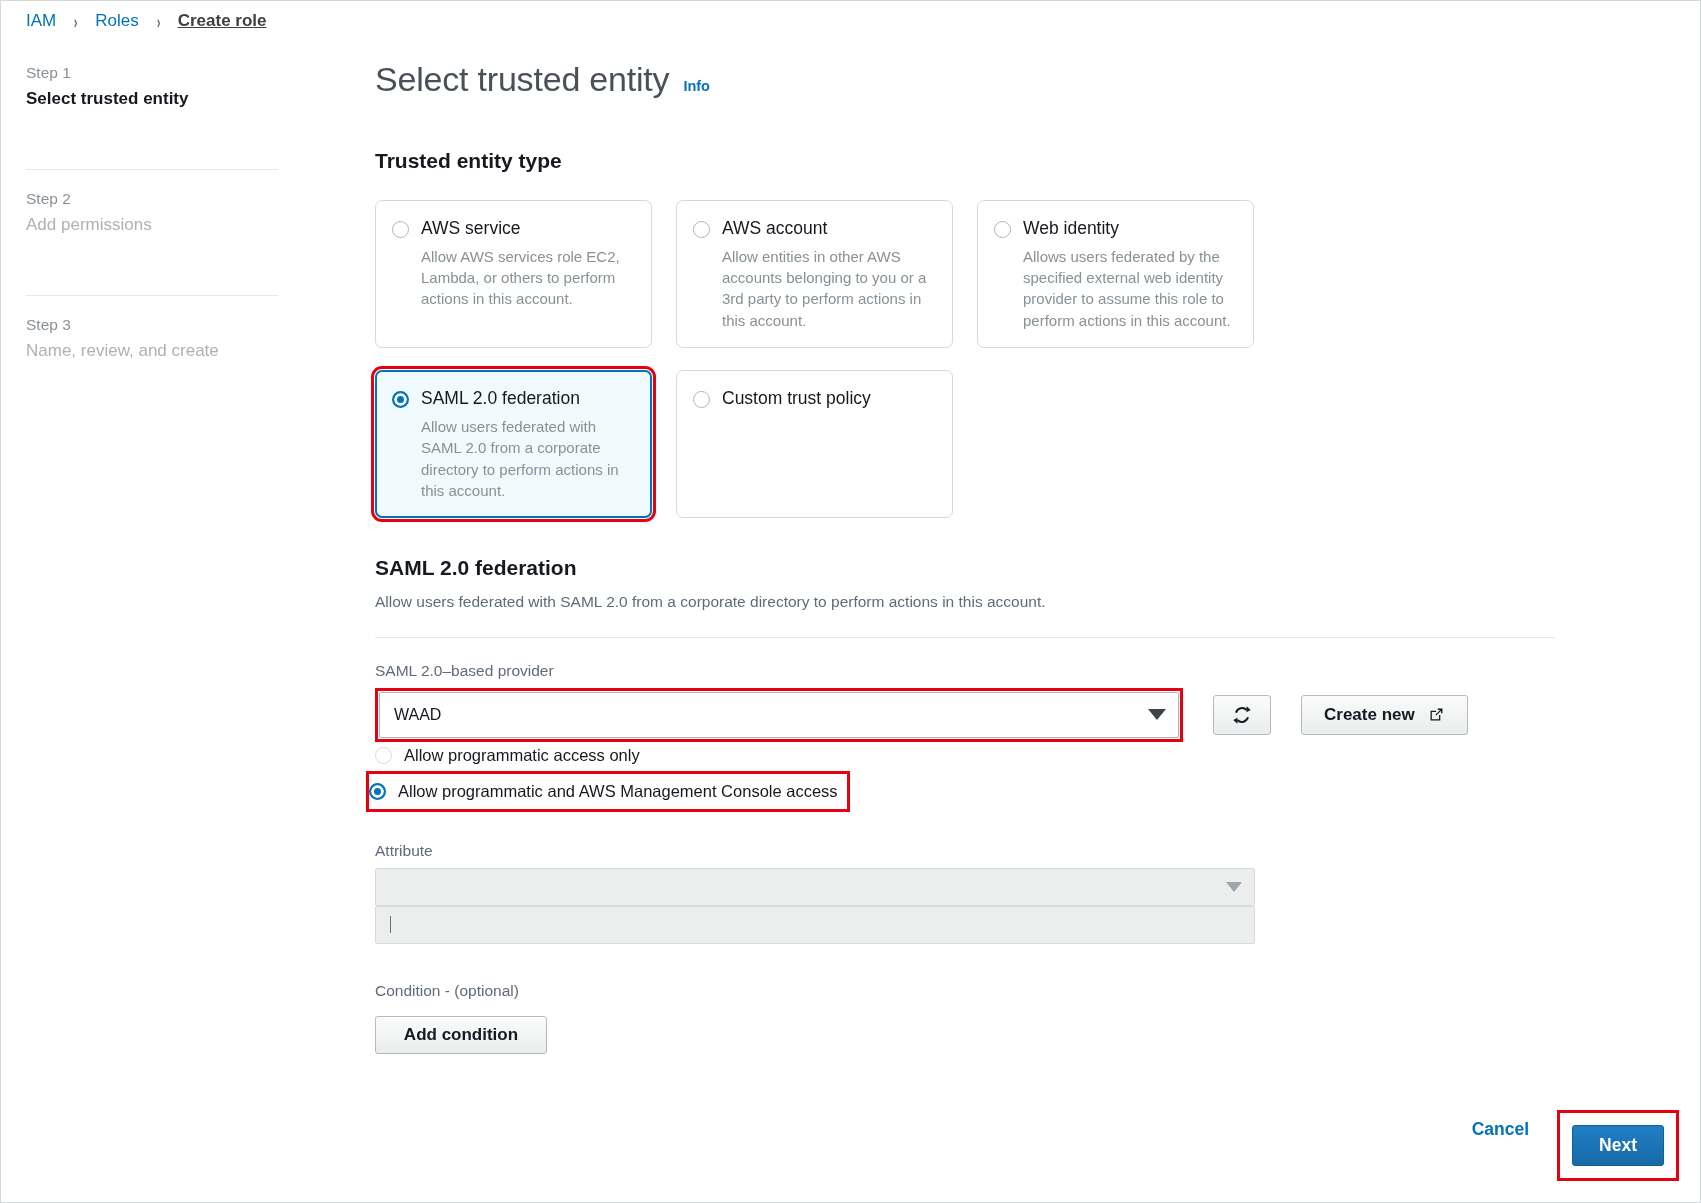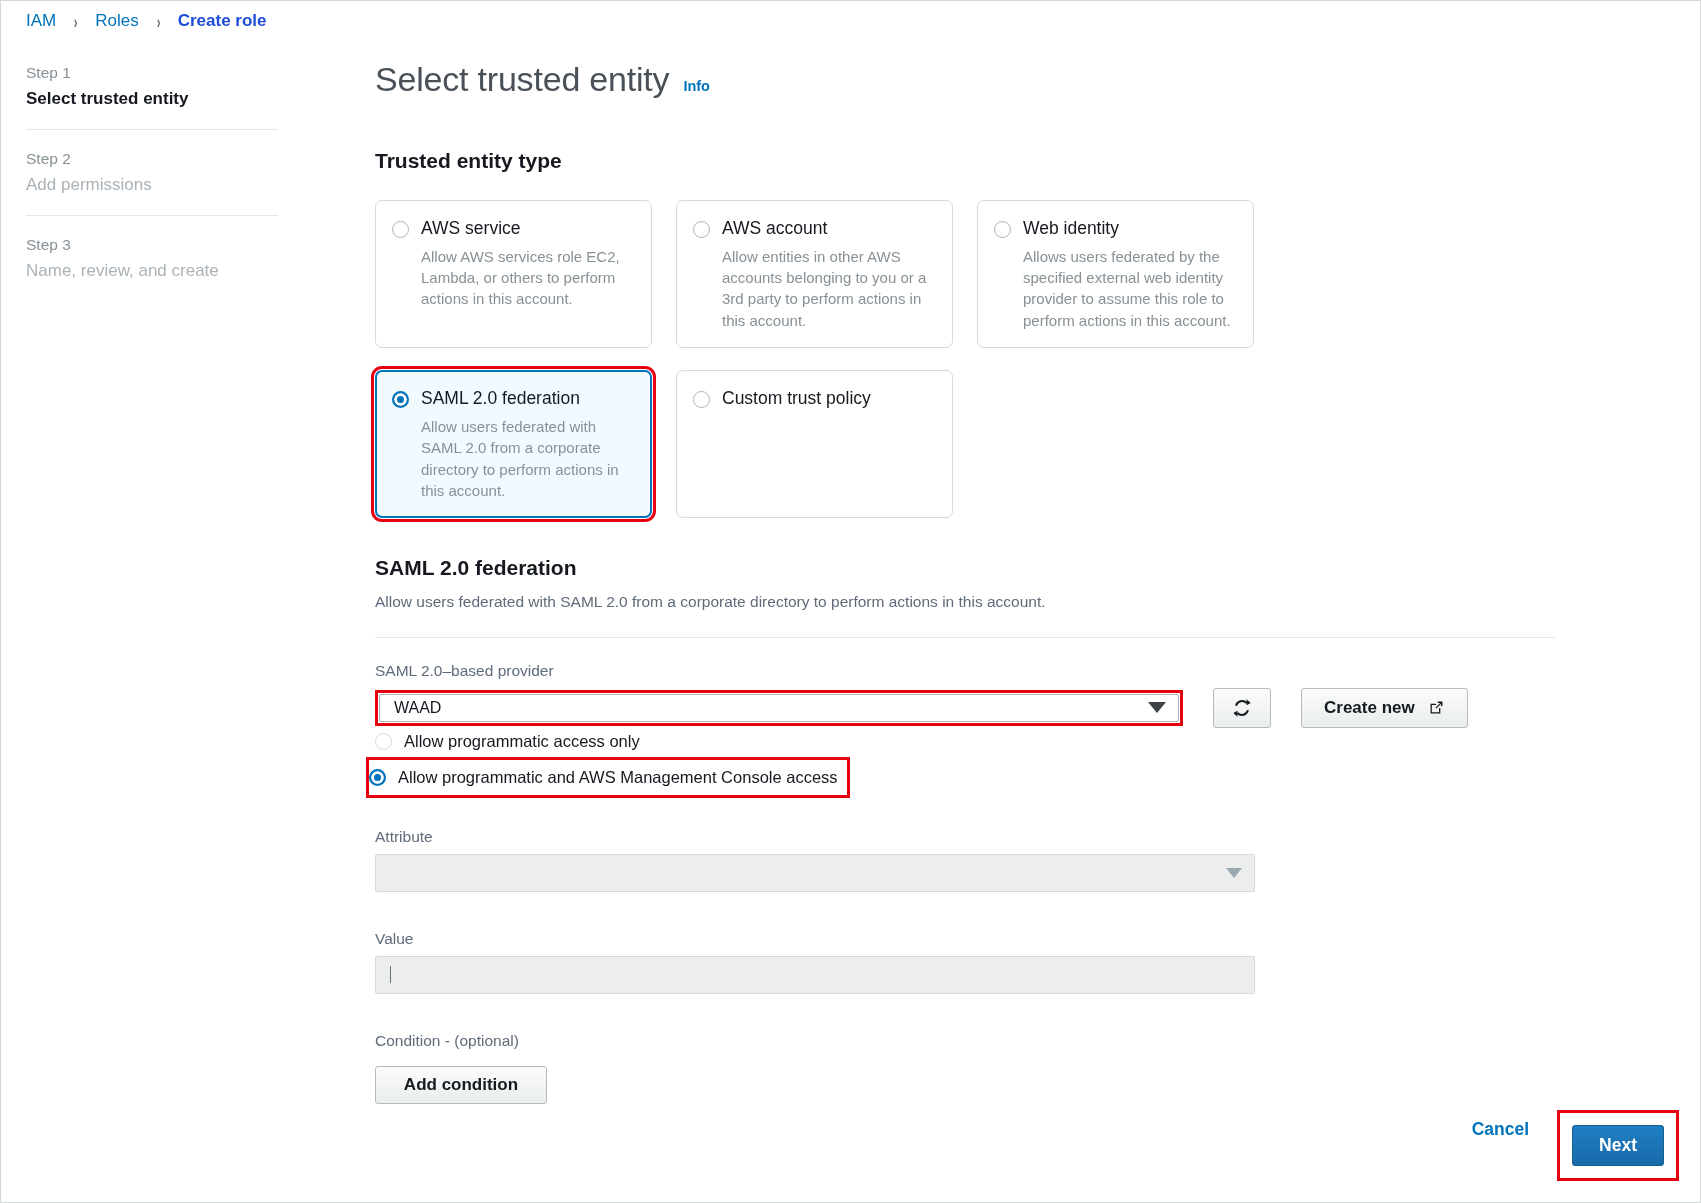--- a/index.html
+++ b/index.html
@@ -24,38 +24,38 @@
   .breadcrumb {
     position: absolute;
     left: 26px;
     top: 11px;
     display: flex;
     align-items: center;
     gap: 17px;
     font-size: 17px;
   }
   .bc-link { color: #0073bb; cursor: pointer; }
-  .bc-current { color: #1d4ed8; font-weight: bold; }
+  .bc-current { color: #404040; font-weight: bold; text-decoration: underline; }
   .bc-sep {
     color: #687078;
     font-size: 15px;
     font-weight: bold;
     transform: scaleX(0.75) scaleY(1.25);
     display: inline-block;
   }
 
   
   .steps {
     position: absolute;
     left: 26px;
     top: 64px;
     width: 252px;
   }
   .step { padding-bottom: 20px; }
-  .step + .step { padding-top: 20px; border-top: 1px solid #e4e6e8; }
+  .step + .step { padding-top: 20px; border-top: 1px solid #e4e6e8; margin-top: 40px; }
   .step-num {
     font-size: 15.5px;
     color: #879196;
     margin-bottom: 7px;
   }
   .step-name { font-size: 17px; color: #aab2b8; }
   .step.active .step-name { color: #16191f; font-weight: bold; }
 
   
   .main {
@@ -178,21 +178,21 @@
     align-items: center;
     gap: 0;
   }
   .annot-wrap {
     border: 3px solid #e7000f;
     padding: 1px;
     display: inline-block;
   }
   .select-box {
     width: 800px;
-    height: 28px;
+    height: 46px;
     border: 1px solid #aab7b8;
     border-radius: 2px;
     background: #fff;
     display: flex;
     align-items: center;
     justify-content: space-between;
     padding: 0 12px 0 14px;
     font-size: 16px;
     color: #16191f;
     cursor: pointer;
@@ -453,21 +453,20 @@
       </div>
     </div>
   </div>
 
   <div class="field-label" style="margin-top:30px">Attribute</div>
   <div class="disabled-select">
     <span></span>
     <span class="caret-down disabled"></span>
   </div>
 
-  <div class="field-label" style="margin-top:38px">Value</div>
   <div class="disabled-input">
     <span class="caret-cursor"></span>
     <span></span>
   </div>
 
   <div class="field-label" style="margin-top:38px">Condition - (optional)</div>
   <div class="add-cond-btn">
     <span>Add condition</span>
   </div>
 

